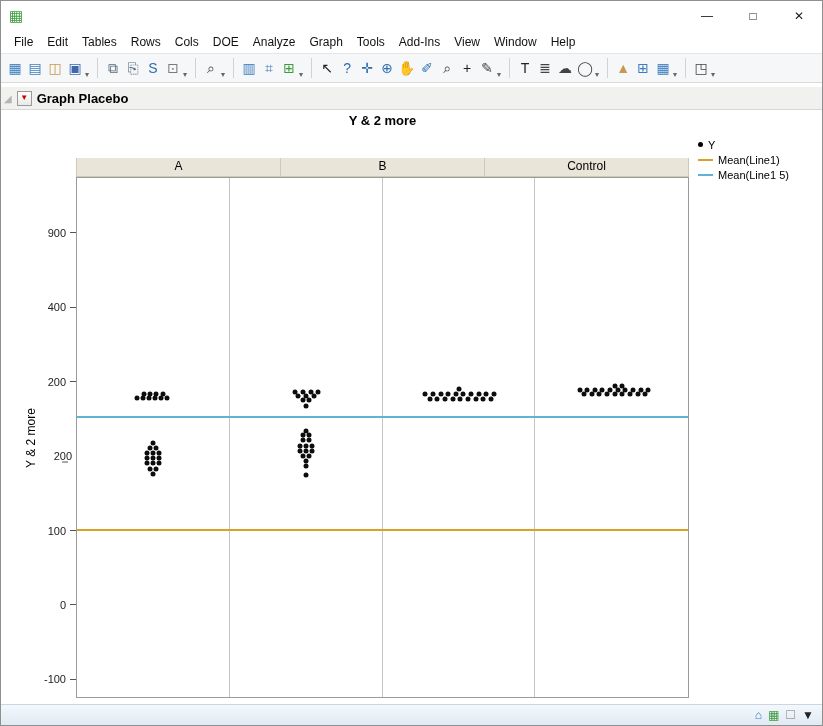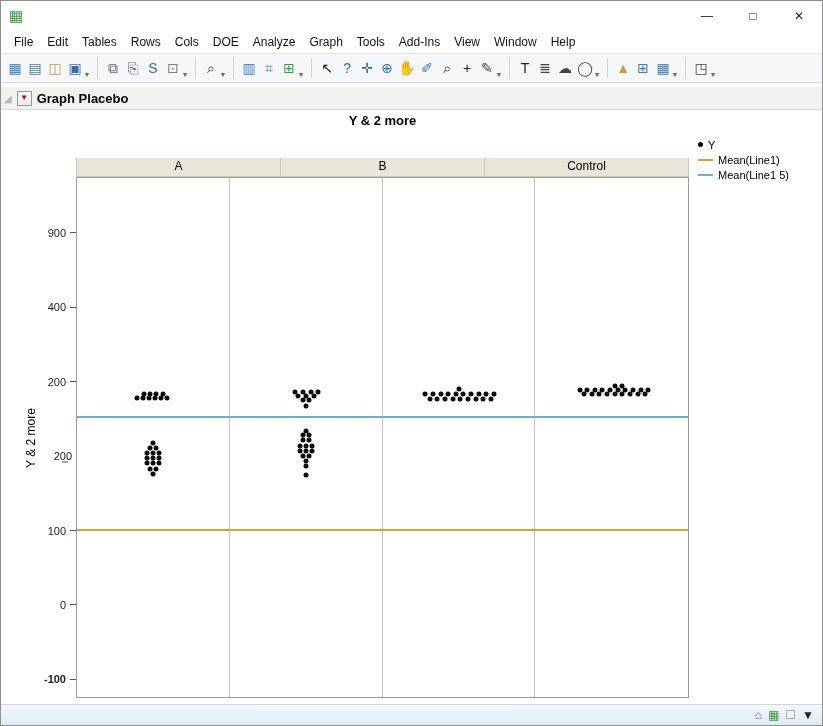--- a/index.html
+++ b/index.html
@@ -161,21 +161,21 @@
         <span class="ytick-mark"></span>
       </div>
       <div class="ytick" style="top: 67.8571%;">
         <span class="ytick-label">100</span>
         <span class="ytick-mark"></span>
       </div>
       <div class="ytick" style="top: 82.1429%;">
         <span class="ytick-label">0</span>
         <span class="ytick-mark"></span>
       </div>
-      <div class="ytick" style="top: 96.4286%; font-weight: bold;">
+      <div class="ytick" style="top: 96.4286%;">
         <span class="ytick-label">-100</span>
         <span class="ytick-mark"></span>
       </div>
     </div>
   <div class="y-title">Y &amp; 2 more</div>
 
   <div class="plot">
       <div class="panel" style="left: 0%;"></div>
       <div class="panel" style="left: 25%;"></div>
       <div class="panel" style="left: 50%;"></div>

